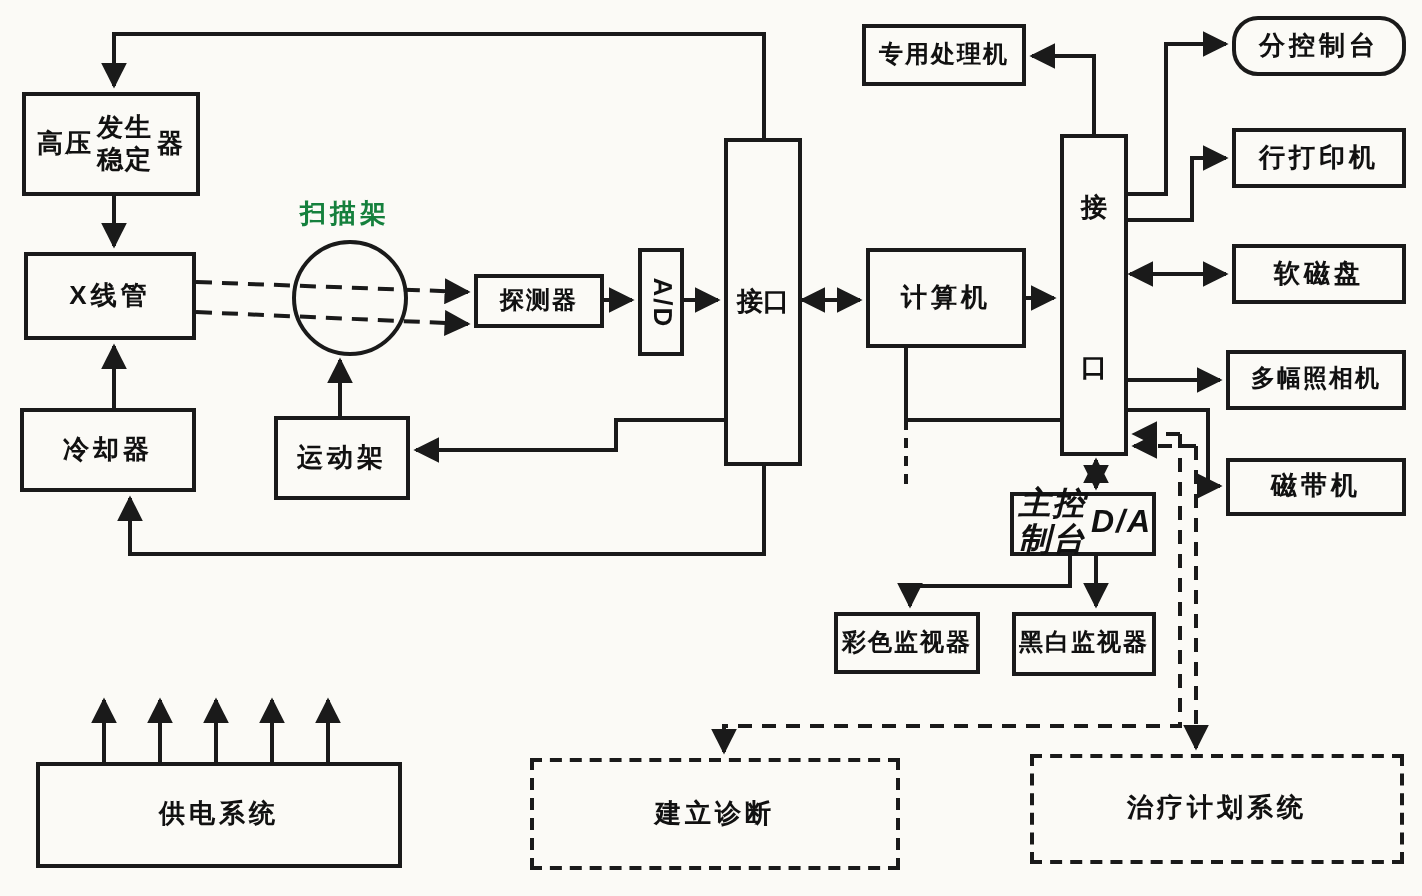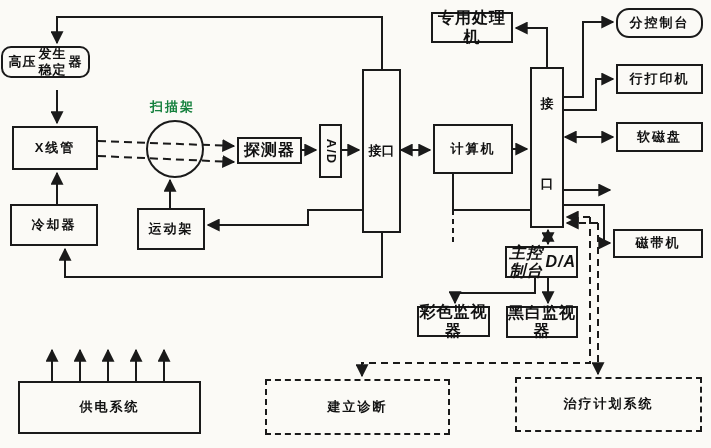--- a/index.html
+++ b/index.html
@@ -19,21 +19,21 @@
   .node.dashed{border-style:dashed;}
   .label-free{
     position:absolute;z-index:2;font-weight:bold;font-size:13px;
     letter-spacing:2px;color:#15803d;white-space:nowrap;
   }
   .hv-inner{display:flex;align-items:center;justify-content:center;gap:2px;letter-spacing:1px;}
   .hv-mid{display:flex;flex-direction:column;line-height:1.2;}
   .vert-iface{flex-direction:column;justify-content:space-between;padding:28px 0 34px 0;letter-spacing:0;}
   .ad-box span{display:block;transform:rotate(90deg);letter-spacing:1px;white-space:nowrap;}
   .two-line{flex-direction:row;letter-spacing:1px;font-size:16px;font-style:italic;}
-  .small{font-size:16px;letter-spacing:1px;}
+  .small{font-size:12px;letter-spacing:1px;}
 </style>
 </head>
 <body>
 
 <div id="stage">
 
   <svg id="wires" width="711" height="448" viewBox="0 0 711 448">
     <defs>
       <marker id="ah" viewBox="0 0 10 10" refX="9" refY="5" markerWidth="6.5" markerHeight="6.5" orient="auto-start-reverse">
         <path d="M0,0 L10,5 L0,10 z" fill="#1a1a1a"></path>
@@ -101,21 +101,21 @@
     </g>
 
     <g stroke="#1a1a1a" stroke-width="2" fill="none" stroke-dasharray="7 5">
       <path d="M590 217 H567" marker-end="url(#ah)"></path>
       <path d="M590 217 V363 H362 V376" marker-end="url(#ah)"></path>
       <path d="M598 223 H567" marker-end="url(#ah)"></path>
       <path d="M598 223 V374" marker-end="url(#ah)"></path>
     </g>
   </svg>
 
-  <div class="node" style="left:1px;top:46px;width:89px;height:32px;border-radius:10px;">
+  <div class="node" style="left:11px;top:46px;width:89px;height:52px;">
     <span class="hv-inner">
       <span>高压</span>
       <span class="hv-mid">
         <span>发生</span>
         <span>稳定</span>
       </span>
       <span>器</span>
     </span>
   </div>
 
@@ -140,20 +140,21 @@
   <div class="node small" style="left:431px;top:12px;width:82px;height:31px;">专用处理机</div>
 
   <div class="node vert-iface" style="left:530px;top:67px;width:34px;height:161px;">
     <span>接</span>
     <span>口</span>
   </div>
 
   <div class="node" style="left:616px;top:8px;width:87px;height:30px;border-radius:13px;">分控制台</div>
   <div class="node" style="left:616px;top:64px;width:87px;height:30px;">行打印机</div>
   <div class="node" style="left:616px;top:122px;width:87px;height:30px;">软磁盘</div>
+  <div class="node small" style="left:613px;top:175px;width:90px;height:30px;">多幅照相机</div>
   <div class="node" style="left:613px;top:229px;width:90px;height:29px;">磁带机</div>
 
 
   <div class="node two-line" style="left:505px;top:246px;width:73px;height:32px;">
     <span>主控制台</span>
     <span>D/A</span>
   </div>
 
   <div class="node small" style="left:417px;top:306px;width:73px;height:31px;">彩色监视器</div>
   <div class="node small" style="left:506px;top:306px;width:72px;height:32px;">黑白监视器</div>

